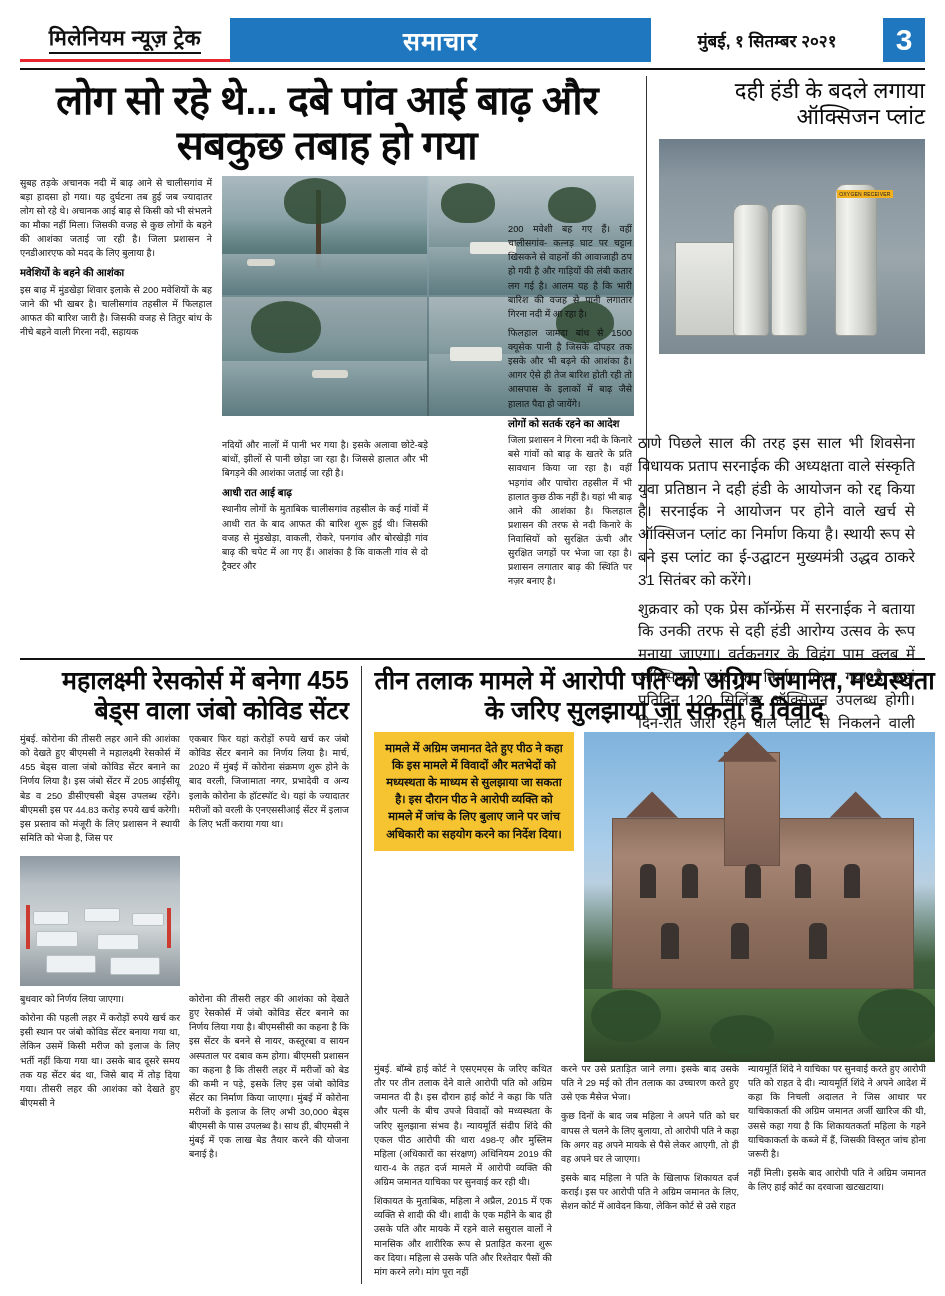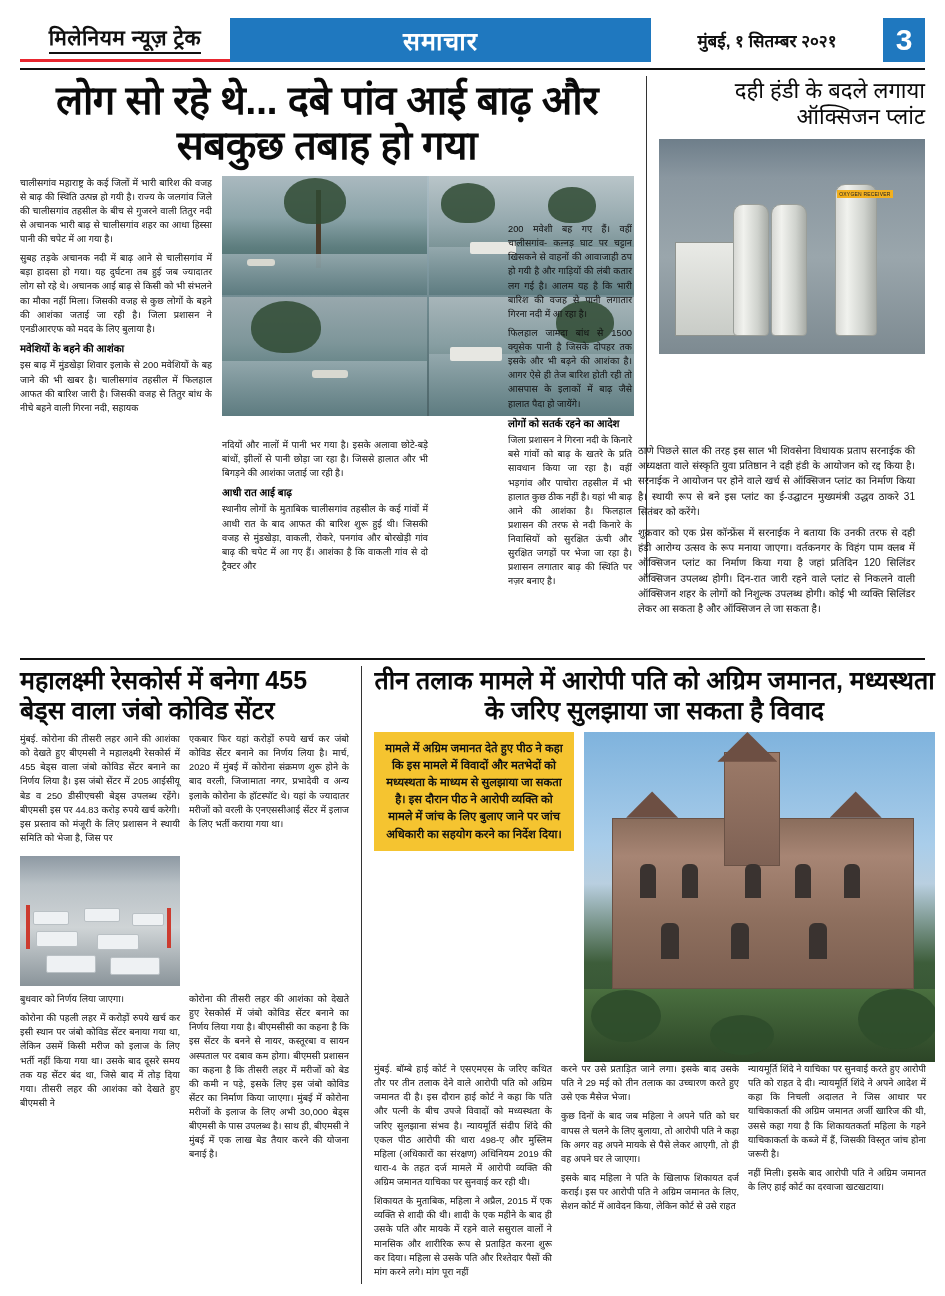--- a/index.html
+++ b/index.html
@@ -257,20 +257,21 @@
   }
   .bl { width: 330px; }
   .br { width: 561px; border-left: 1px solid #333; padding-left: 12px; }
 
   .headline-sec {
     font-size: 25px;
     line-height: 1.18;
     font-weight: bold;
     color: #0a0a0a;
     margin: 0 0 7px 0;
+    text-align: right;
   }
   .headline-sec.center { text-align: center; }
 
   .intro-box {
     background: #f5c430;
     padding: 8px 9px;
     font-size: 11.4px;
     line-height: 1.5;
     font-weight: bold;
     text-align: center;
@@ -296,21 +297,20 @@
   <div class="rule-thick"></div>
 
   <div class="top-area">
 
     <div class="top-left">
       <div class="headline-main">लोग सो रहे थे... दबे पांव आई बाढ़ और सबकुछ तबाह हो गया</div>
 
       <div class="cols">
 
         <div class="col" style="width:192px;">
-          <p>चालीसगांव महाराष्ट्र के कई जिलों में भारी बारिश की वजह से बाढ़ की स्थिति उत्पन्न हो गयी है। राज्य के जलगांव जिले की चालीसगांव तहसील के बीच से गुजरने वाली तितुर नदी से अचानक भारी बाढ़ से चालीसगांव शहर का आधा हिस्सा पानी की चपेट में आ गया है।</p>
           <p>सुबह तड़के अचानक नदी में बाढ़ आने से चालीसगांव में बड़ा हादसा हो गया। यह दुर्घटना तब हुई जब ज्यादातर लोग सो रहे थे। अचानक आई बाढ़ से किसी को भी संभलने का मौका नहीं मिला। जिसकी वजह से कुछ लोगों के बहने की आशंका जताई जा रही है। जिला प्रशासन ने एनडीआरएफ को मदद के लिए बुलाया है।</p>
           <div class="subhead">मवेशियों के बहने की आशंका</div>
           <p>इस बाढ़ में मुंडखेड़ा शिवार इलाके से 200 मवेशियों के बह जाने की भी खबर है। चालीसगांव तहसील में फिलहाल आफत की बारिश जारी है। जिसकी वजह से तितुर बांध के नीचे बहने वाली गिरना नदी, सहायक</p>
         </div>
 
         <div style="width:206px;">
           <div class="photo ph-flood" style="width:412px; margin-left:0;">
             <div class="ph-cell ph-a">
               <div class="trunk" style="left:46%; top:12%; width:5px; height:66%;"></div>
               <div class="tree" style="left:30%; top:2%; width:62px; height:46px;"></div>
@@ -362,21 +362,21 @@
 
   <div style="position:absolute; left:520px; top:222px; width:110px;"></div>
 
   <div style="position:absolute; left:508px; top:222px; width:124px; font-size:9.3px; line-height:1.52; text-align:justify; color:#111;">
     <p style="margin:0 0 5px 0;">200 मवेशी बह गए हैं। वहीं चालीसगांव- कऩ्नड़ घाट पर चट्टान खिसकने से वाहनों की आवाजाही ठप हो गयी है और गाड़ियों की लंबी कतार लग गई है। आलम यह है कि भारी बारिश की वजह से पानी लगातार गिरना नदी में आ रहा है।</p>
     <p style="margin:0 0 5px 0;">फिलहाल जामदा बांध से 1500 क्यूसेक पानी है जिसके दोपहर तक इसके और भी बढ़ने की आशंका है। आगर ऐसे ही तेज बारिश होती रही तो आसपास के इलाकों में बाढ़ जैसे हालात पैदा हो जायेंगे।</p>
     <div class="subhead">लोगों को सतर्क रहने का आदेश</div>
     <p style="margin:0;">जिला प्रशासन ने गिरना नदी के किनारे बसे गांवों को बाढ़ के खतरे के प्रति सावधान किया जा रहा है। वहीं भड़गांव और पाचोरा तहसील में भी हालात कुछ ठीक नहीं है। यहां भी बाढ़ आने की आशंका है। फिलहाल प्रशासन की तरफ से नदी किनारे के निवासियों को सुरक्षित ऊंची और सुरक्षित जगहों पर भेजा जा रहा है। प्रशासन लगातार बाढ़ की स्थिति पर नज़र बनाए है।</p>
   </div>
 
-  <div style="position:absolute; left:638px; top:443px; width:277px; font-size:10px; line-height:1.52; text-align:justify; color:#111;">
+  <div style="position:absolute; left:638px; top:432px; width:277px; font-size:15px; line-height:1.52; text-align:justify; color:#111;">
     <p style="margin:0 0 6px 0;">ठाणे पिछले साल की तरह इस साल भी शिवसेना विधायक प्रताप सरनाईक की अध्यक्षता वाले संस्कृति युवा प्रतिष्ठान ने दही हंडी के आयोजन को रद्द किया है। सरनाईक ने आयोजन पर होने वाले खर्च से ऑक्सिजन प्लांट का निर्माण किया है। स्थायी रूप से बने इस प्लांट का ई-उद्घाटन मुख्यमंत्री उद्धव ठाकरे 31 सितंबर को करेंगे।</p>
     <p style="margin:0 0 6px 0;">शुक्रवार को एक प्रेस कॉन्फ्रेंस में सरनाईक ने बताया कि उनकी तरफ से दही हंडी आरोग्य उत्सव के रूप मनाया जाएगा। वर्तकनगर के विहंग पाम क्लब में ऑक्सिजन प्लांट का निर्माण किया गया है जहां प्रतिदिन 120 सिलिंडर ऑक्सिजन उपलब्ध होगी। दिन-रात जारी रहने वाले प्लांट से निकलने वाली ऑक्सिजन शहर के लोगों को निशुल्क उपलब्ध होगी। कोई भी व्यक्ति सिलिंडर लेकर आ सकता है और ऑक्सिजन ले जा सकता है।</p>
   </div>
 
   <div style="position:absolute; left:20px; right:20px; top:650px;">
     <div class="sec-divider"></div>
 
     <div class="bottom-area">
 
       <div class="bl">

